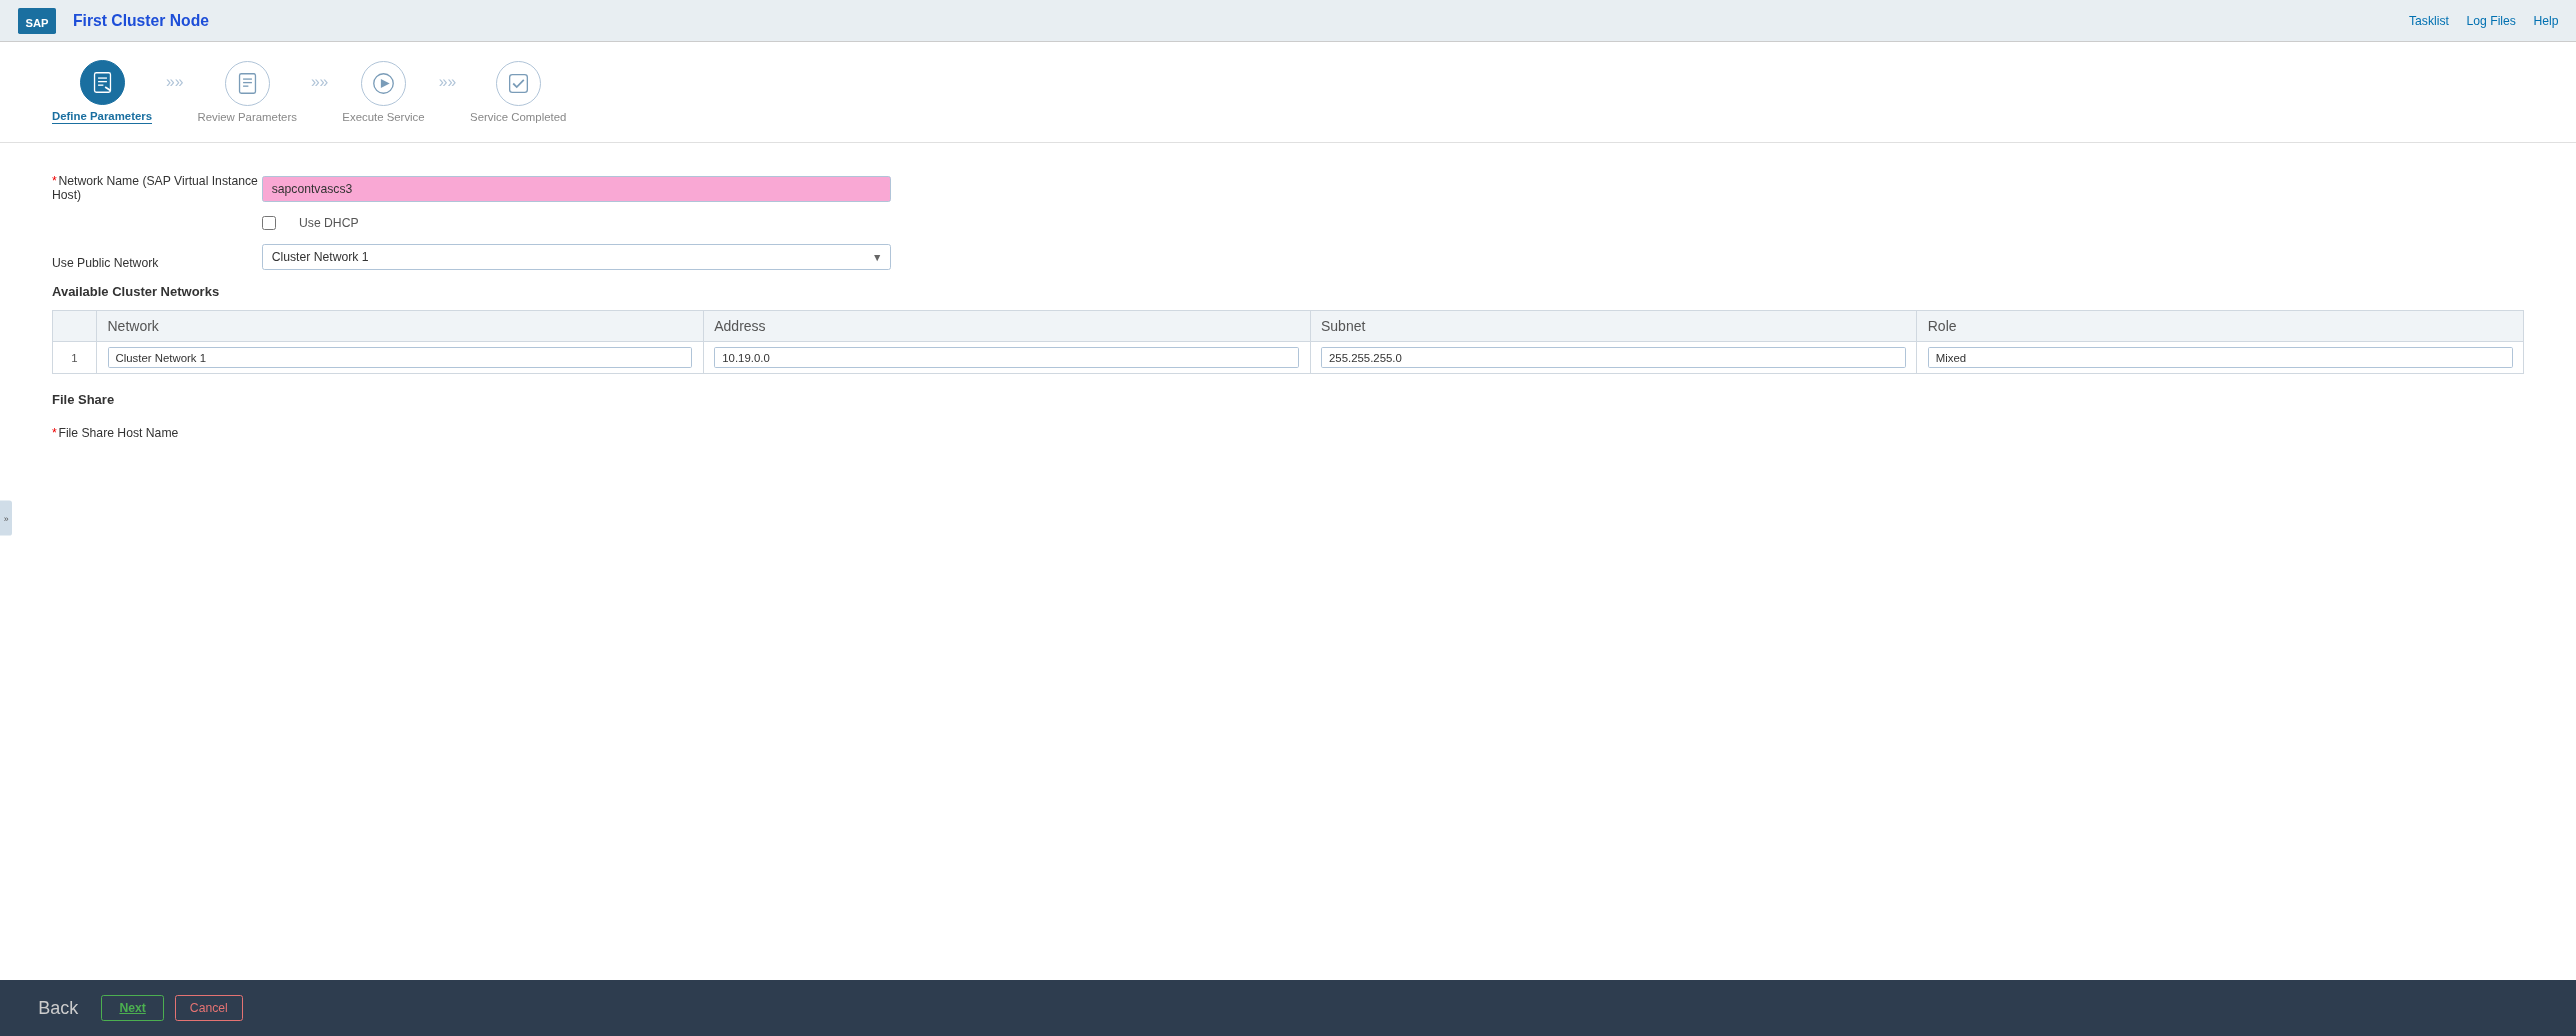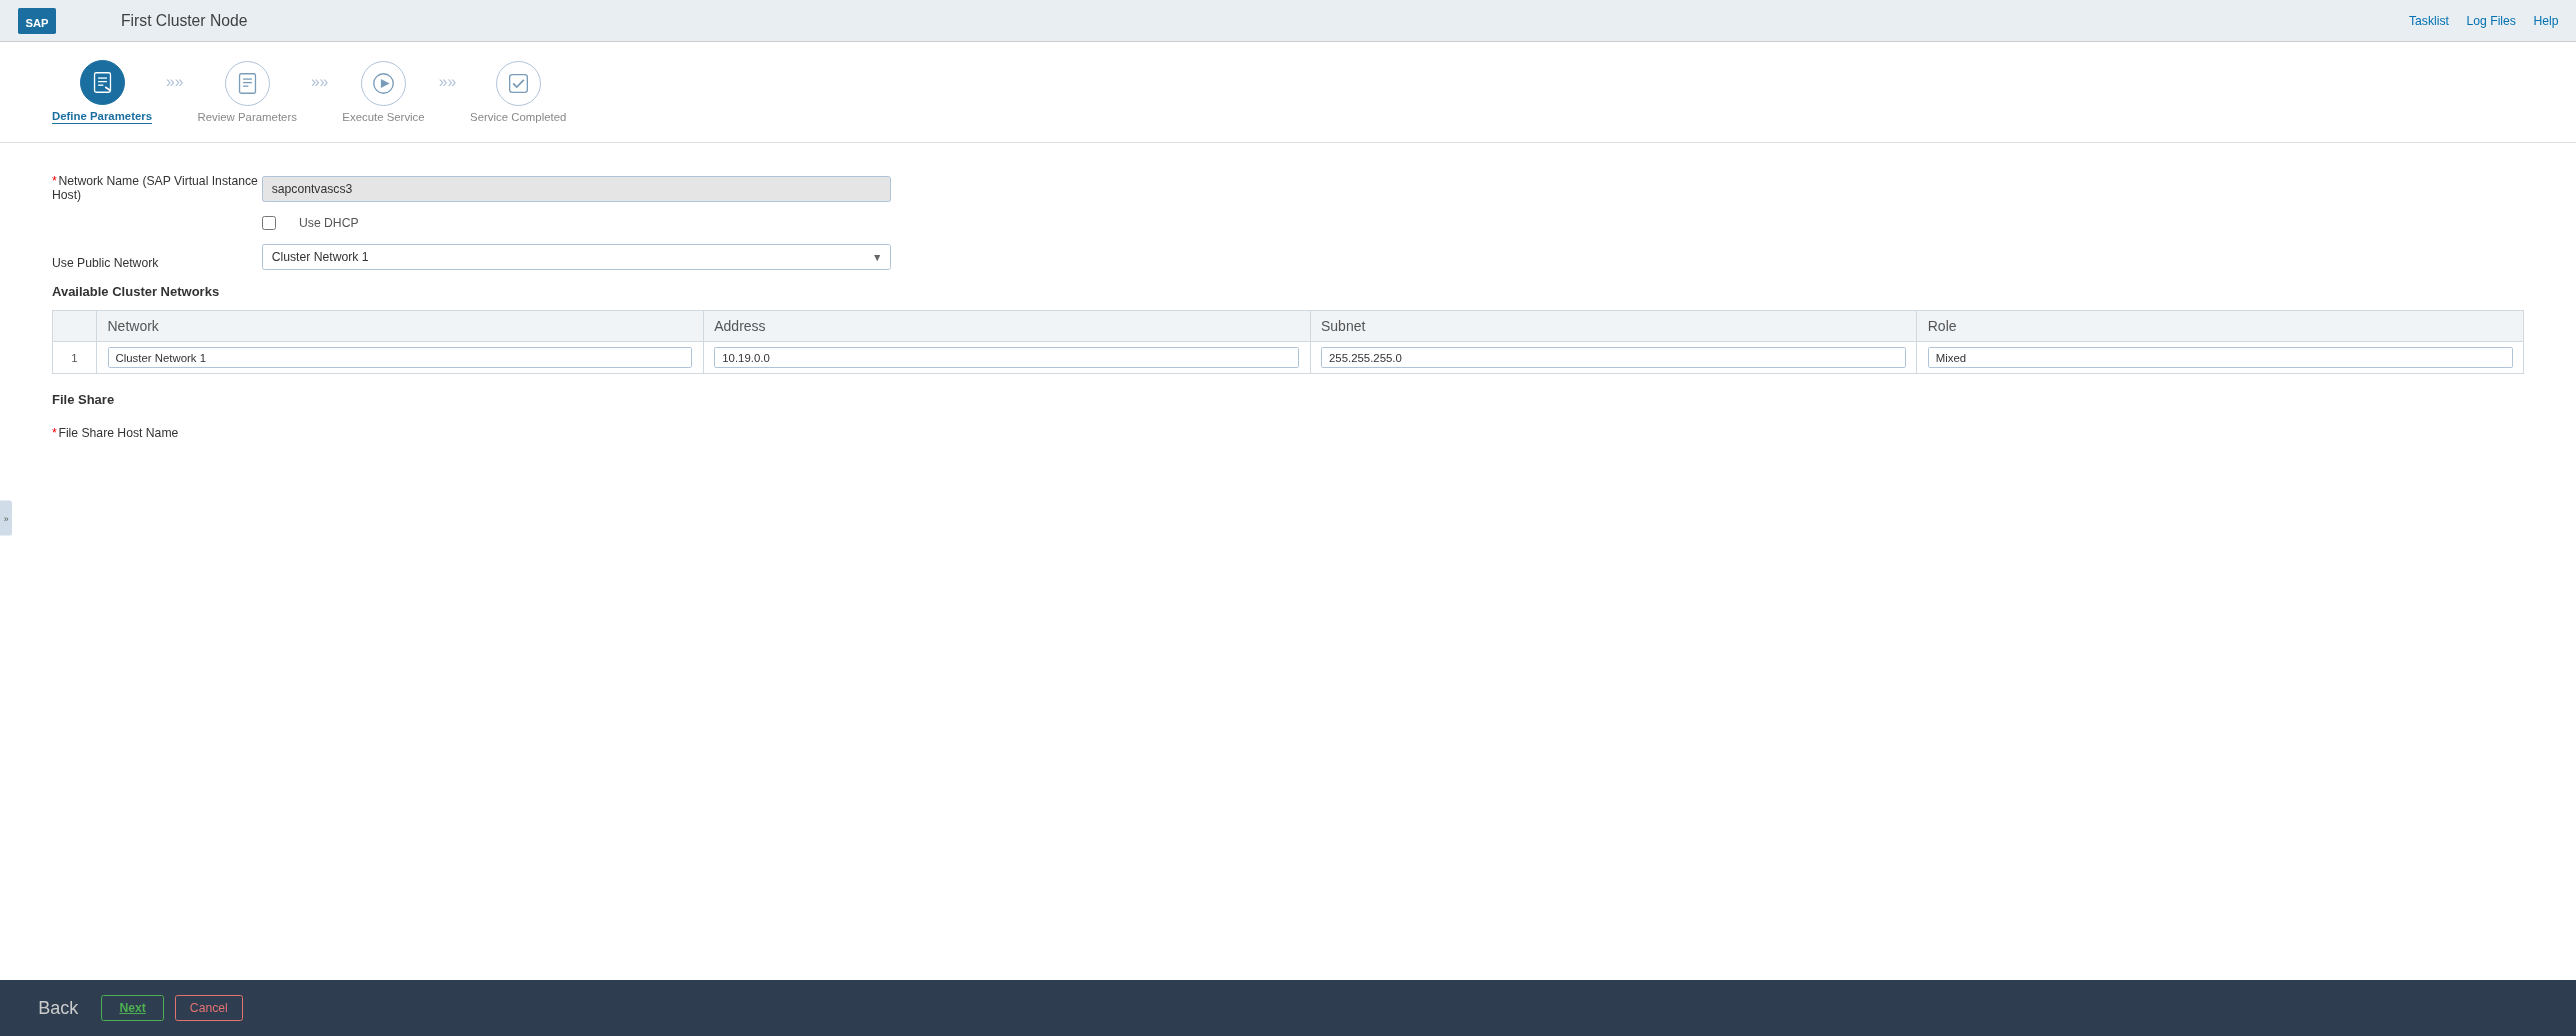--- a/index.html
+++ b/index.html
@@ -7,35 +7,34 @@
 
     
     .header {
       background: #e8eef2;
       border-bottom: 0.9px solid #ccc;
       display: flex;
       align-items: center;
       padding: 0 17.5px;
       height: 42px;
       flex-shrink: 0;
-      gap: 48px;
     }
     .header-logo {
       display: flex;
       align-items: center;
       margin-right: 17.5px;
     }
     .sap-logo {
       width: 38px;
       height: 28px;
     }
     .header-title {
       font-size: 15.7px;
-      color: #404040;
-      font-weight: normal;
+      color: #1d4ed8;
+      font-weight: bold;
       flex: 1;
     }
     .header-nav {
       display: flex;
       gap: 17.5px;
     }
     .header-nav a {
       color: #0070b1;
       text-decoration: none;
       font-size: 12.2px;
@@ -127,21 +126,21 @@
       flex: 1;
       max-width: 629px;
     }
     .form-control input[type="text"] {
       width: 100%;
       padding: 5.2px 8.7px;
       border: 0.9px solid #b0c4d8;
       border-radius: 2.6px;
       font-size: 12.2px;
       color: #333;
-      background: #e5e5e5;
+      background: #f9a8d4;
     }
 
     
     .checkbox-row {
       display: flex;
       align-items: center;
       margin-left: 210px;
       margin-bottom: 14px;
       gap: 16px;
     }

